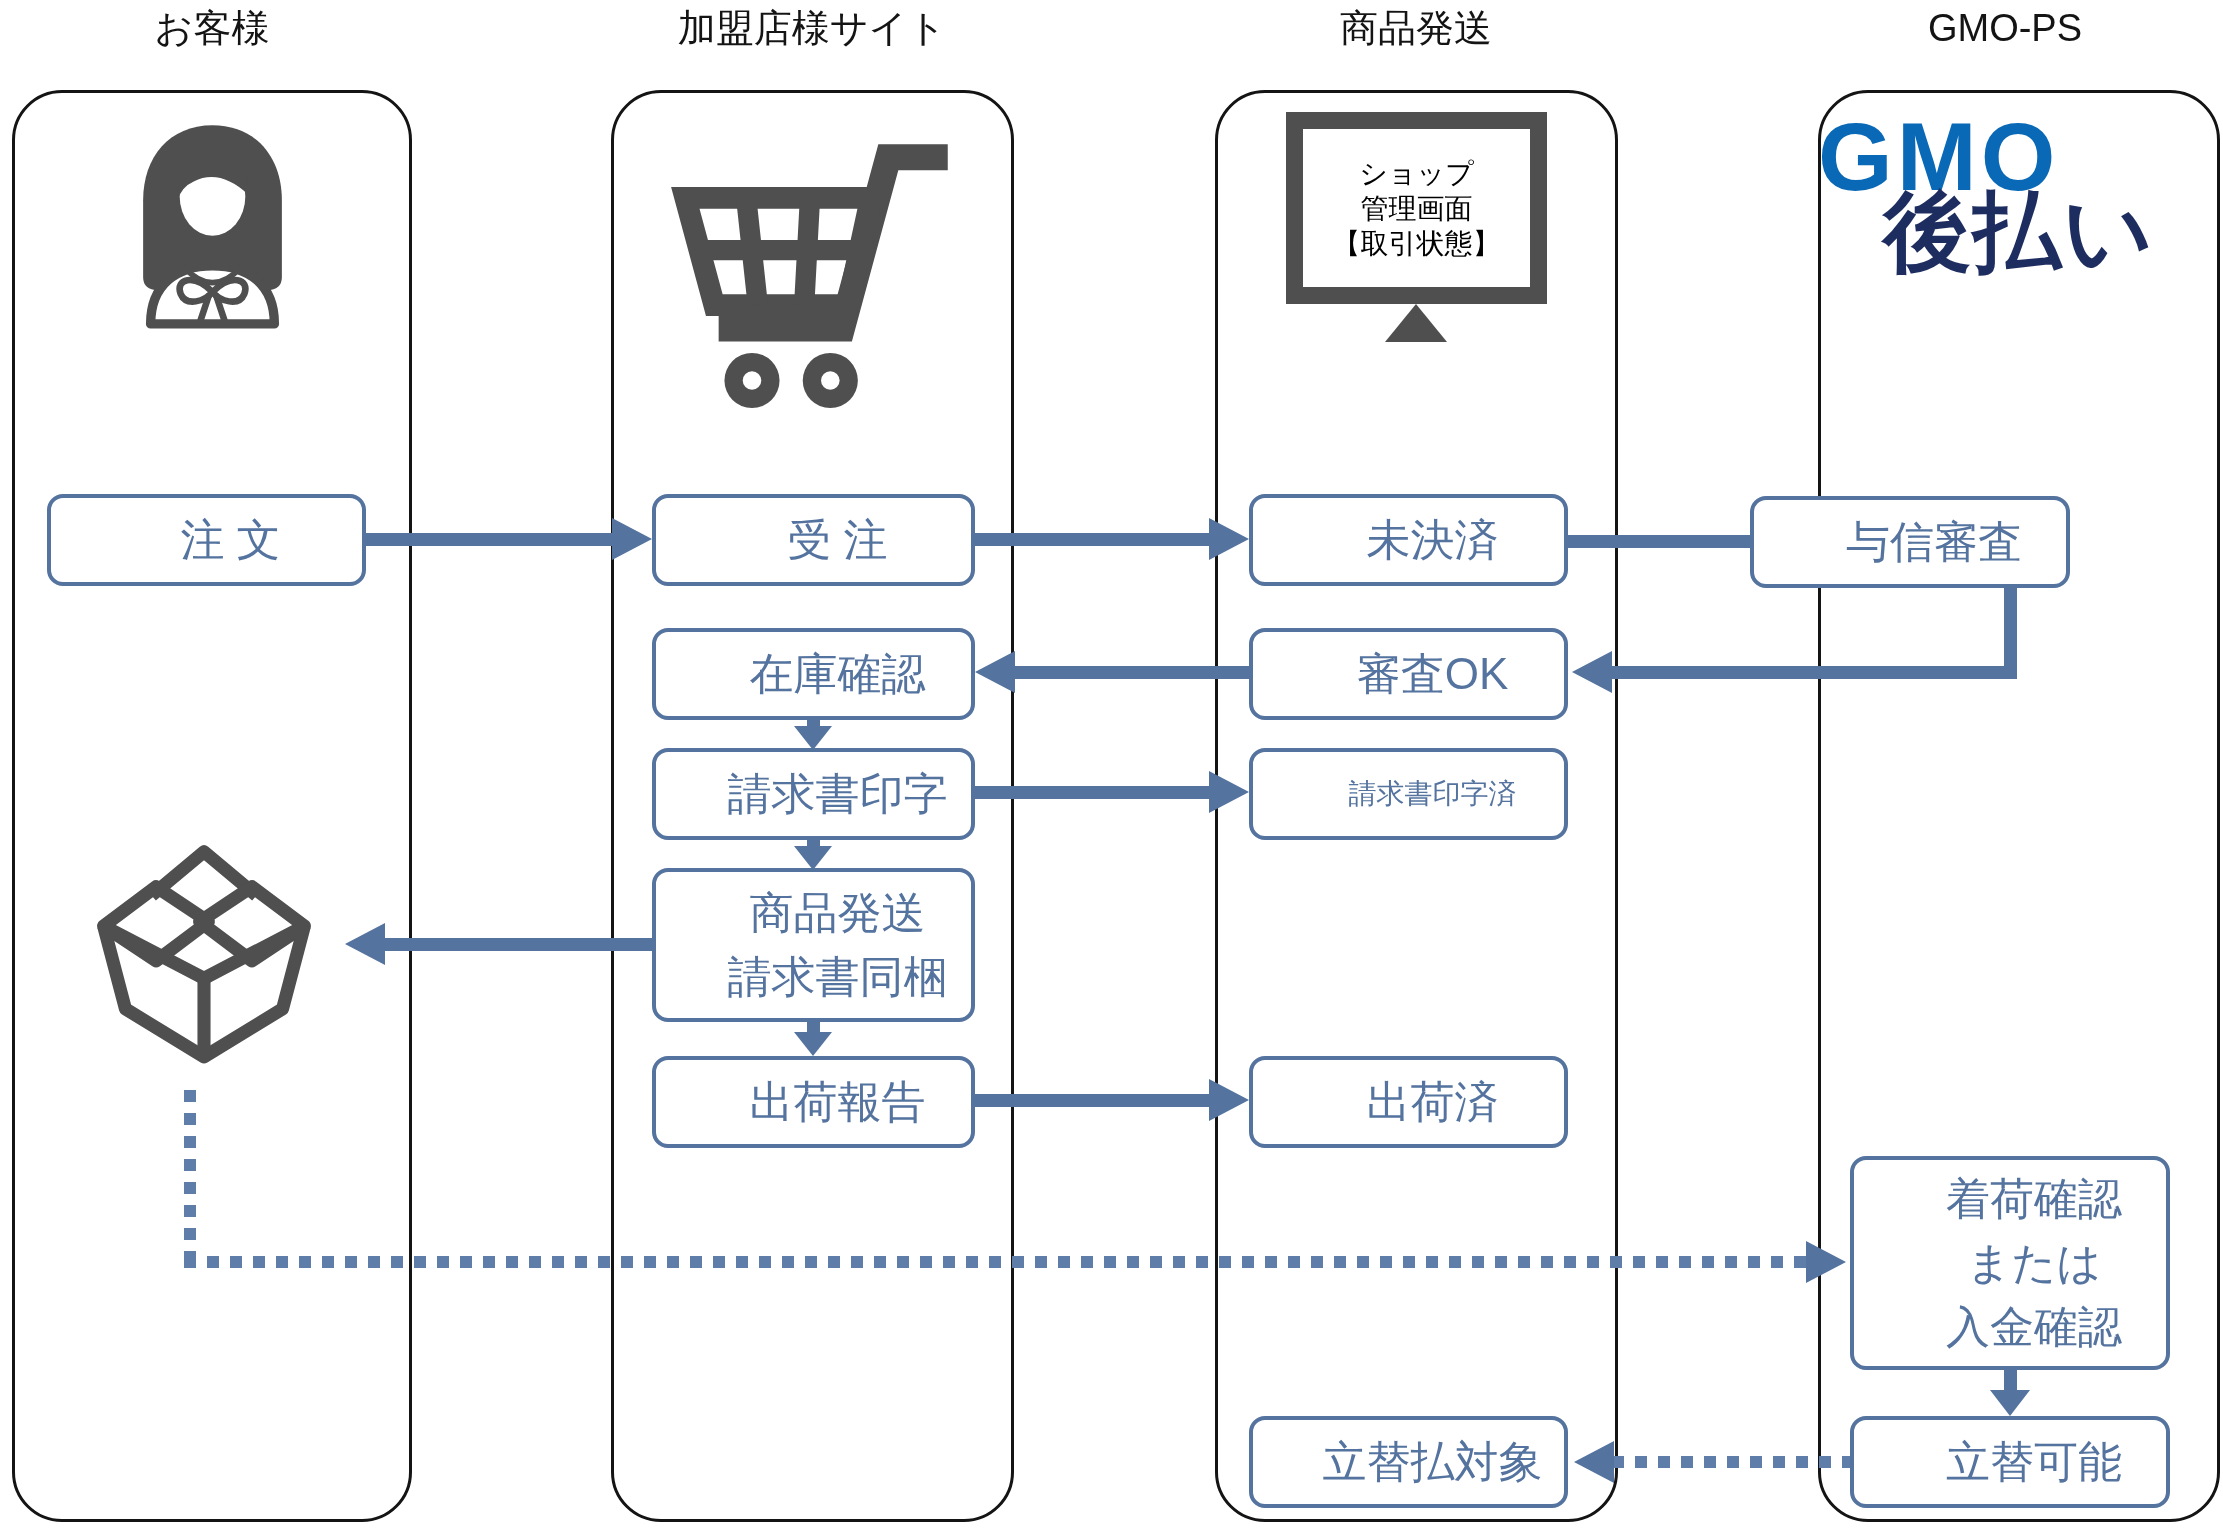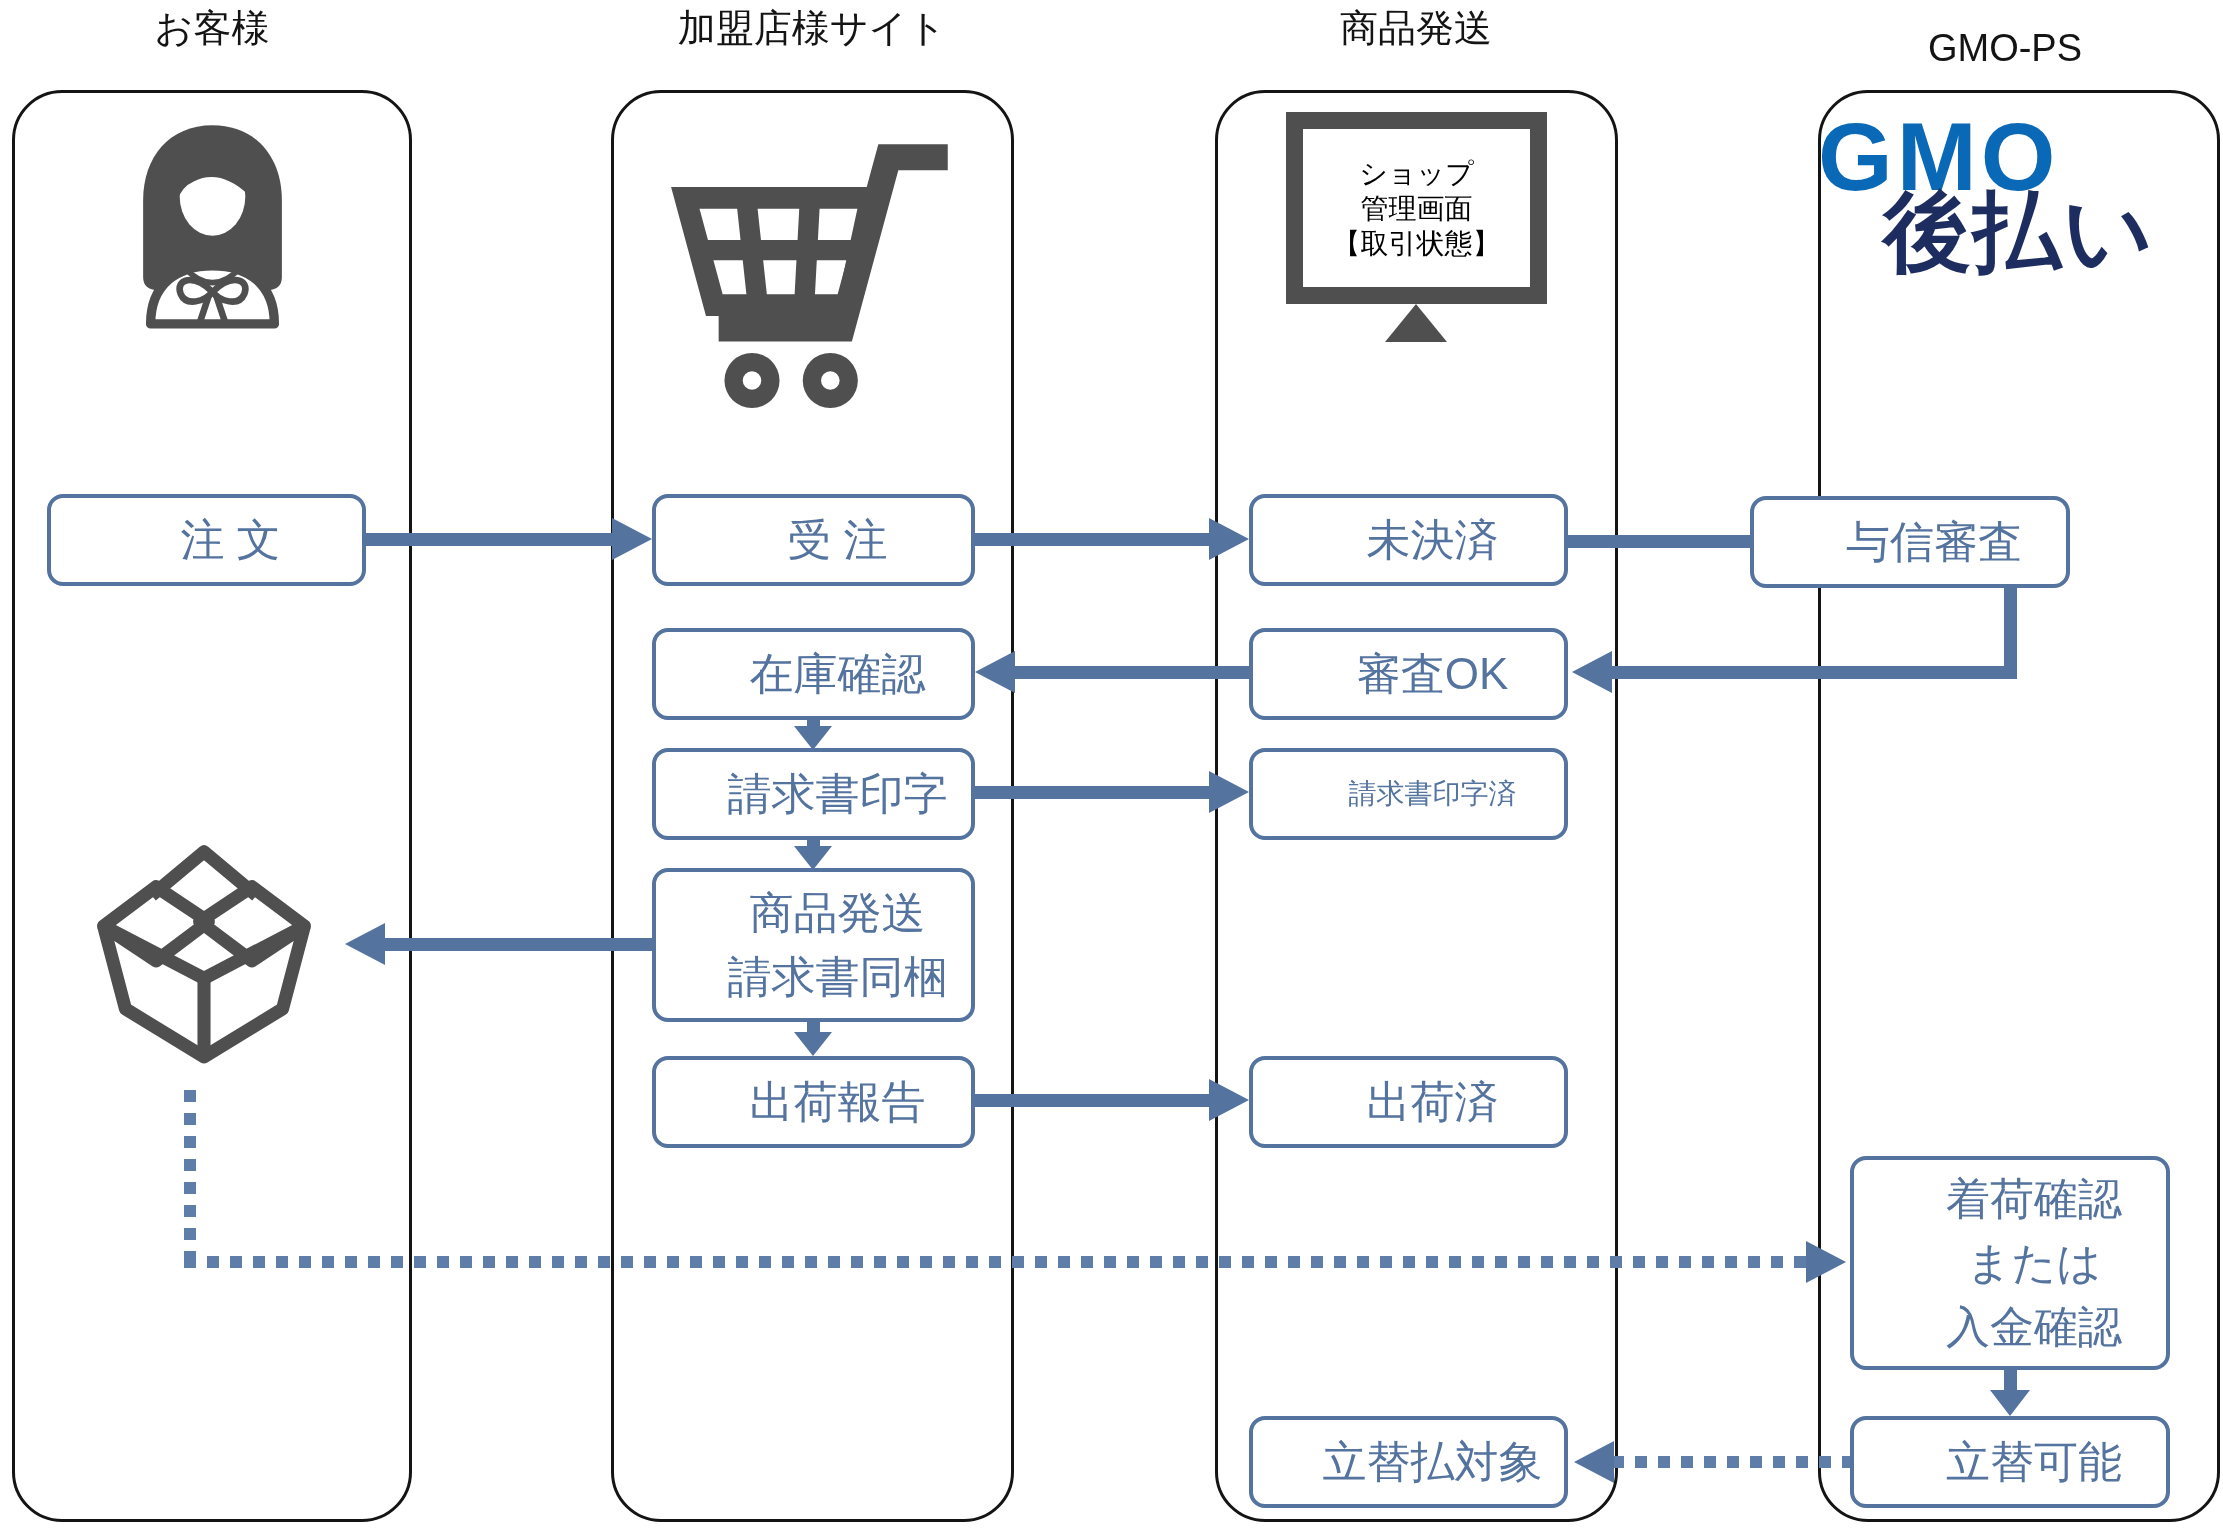--- a/index.html
+++ b/index.html
@@ -41,21 +41,21 @@
   .gmo-line2 { position:absolute; width:402px; text-align:center; font-size:88px; font-weight:700; letter-spacing:2px; color:#1D2D5F; line-height:92px; }
 </style>
 </head>
 <body>
 
 <div class="canvas">
 
   <div class="lane-title" style="left:62px;  width:300px;">お客様</div>
   <div class="lane-title" style="left:662px; width:300px;">加盟店様サイト</div>
   <div class="lane-title" style="left:1266px;width:300px;">商品発送</div>
-  <div class="lane-title" style="left:1855px;width:300px;margin-top:20px;">GMO-PS</div>
+  <div class="lane-title" style="left:1855px;width:300px;">GMO-PS</div>
 
   <div class="lane" style="left:12px;   width:400px;"></div>
   <div class="lane" style="left:611px;  width:403px;"></div>
   <div class="lane" style="left:1215px; width:403px;"></div>
   <div class="lane" style="left:1818px; width:402px;"></div>
 
   <div class="icon" style="left:100px; top:112px; width:225px; height:225px;">
     <svg viewBox="0 0 120 120" width="225" height="225">
       <path d="M60,7 C37,7 23,24 23,47 L23,88 Q23,95 31,95 L89,95 Q97,95 97,88 L97,47 C97,24 83,7 60,7 Z" fill="#4F4F4F"></path>
       <ellipse cx="60" cy="45" rx="17.5" ry="21" fill="#ffffff"></ellipse>

